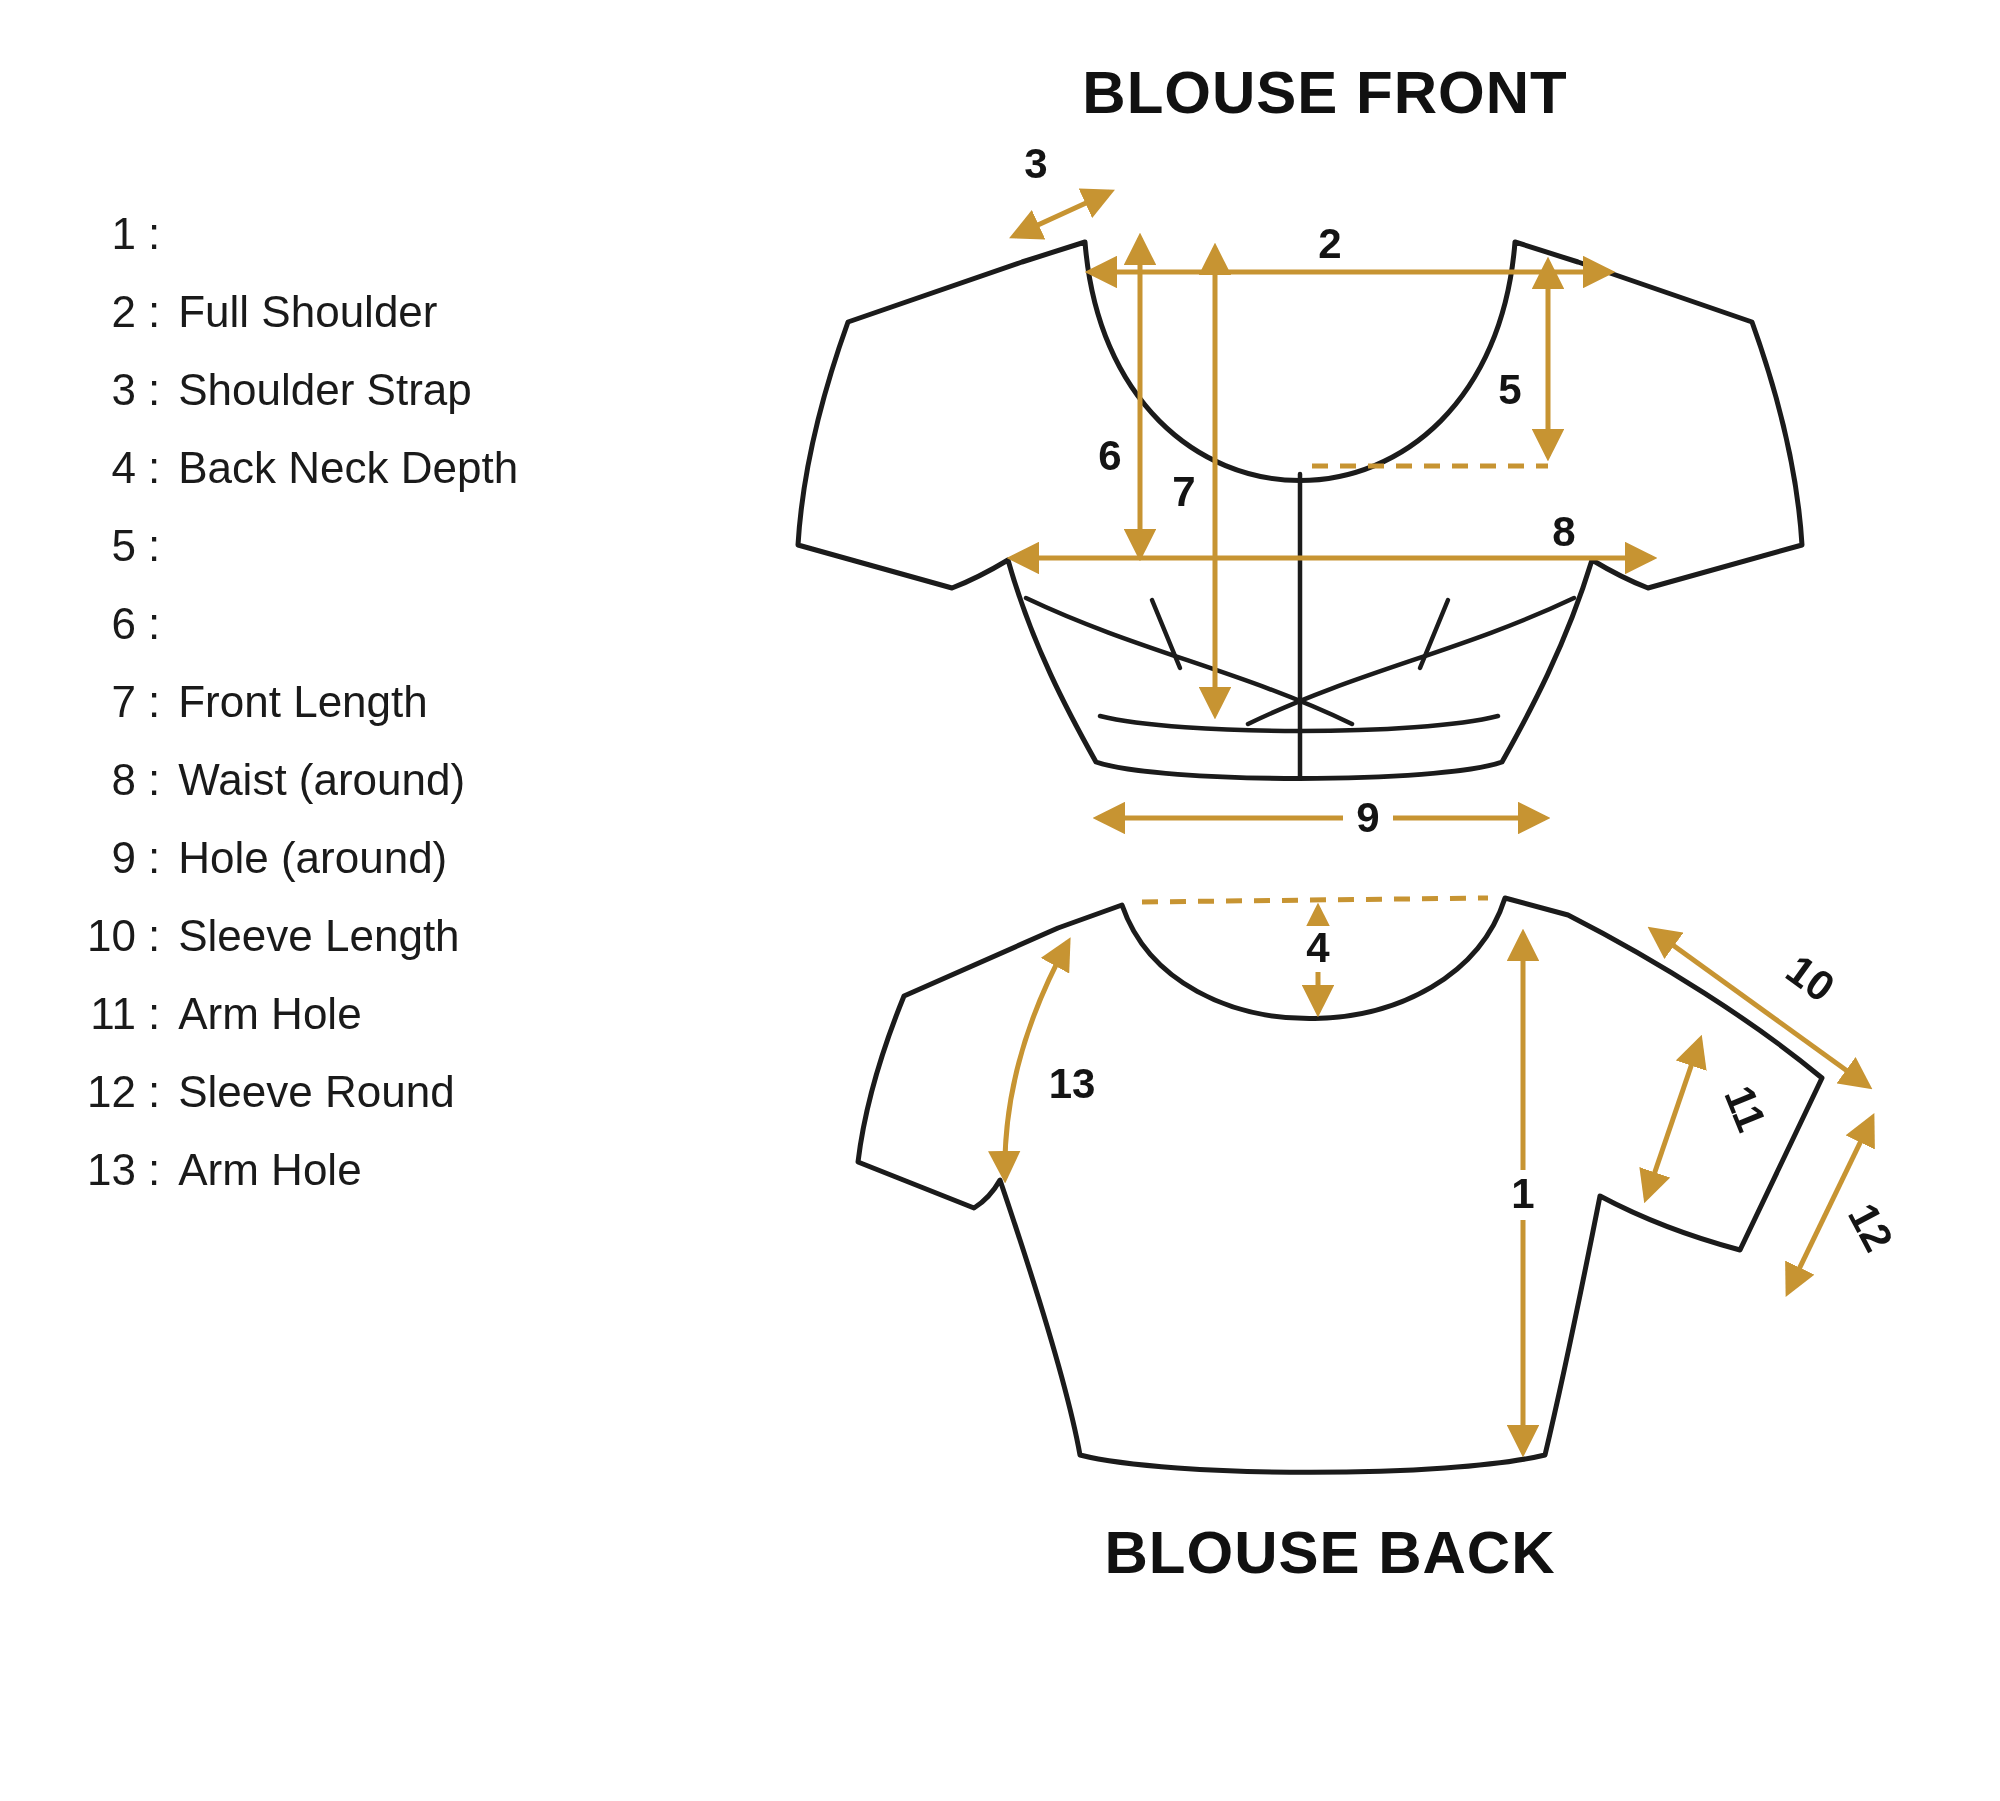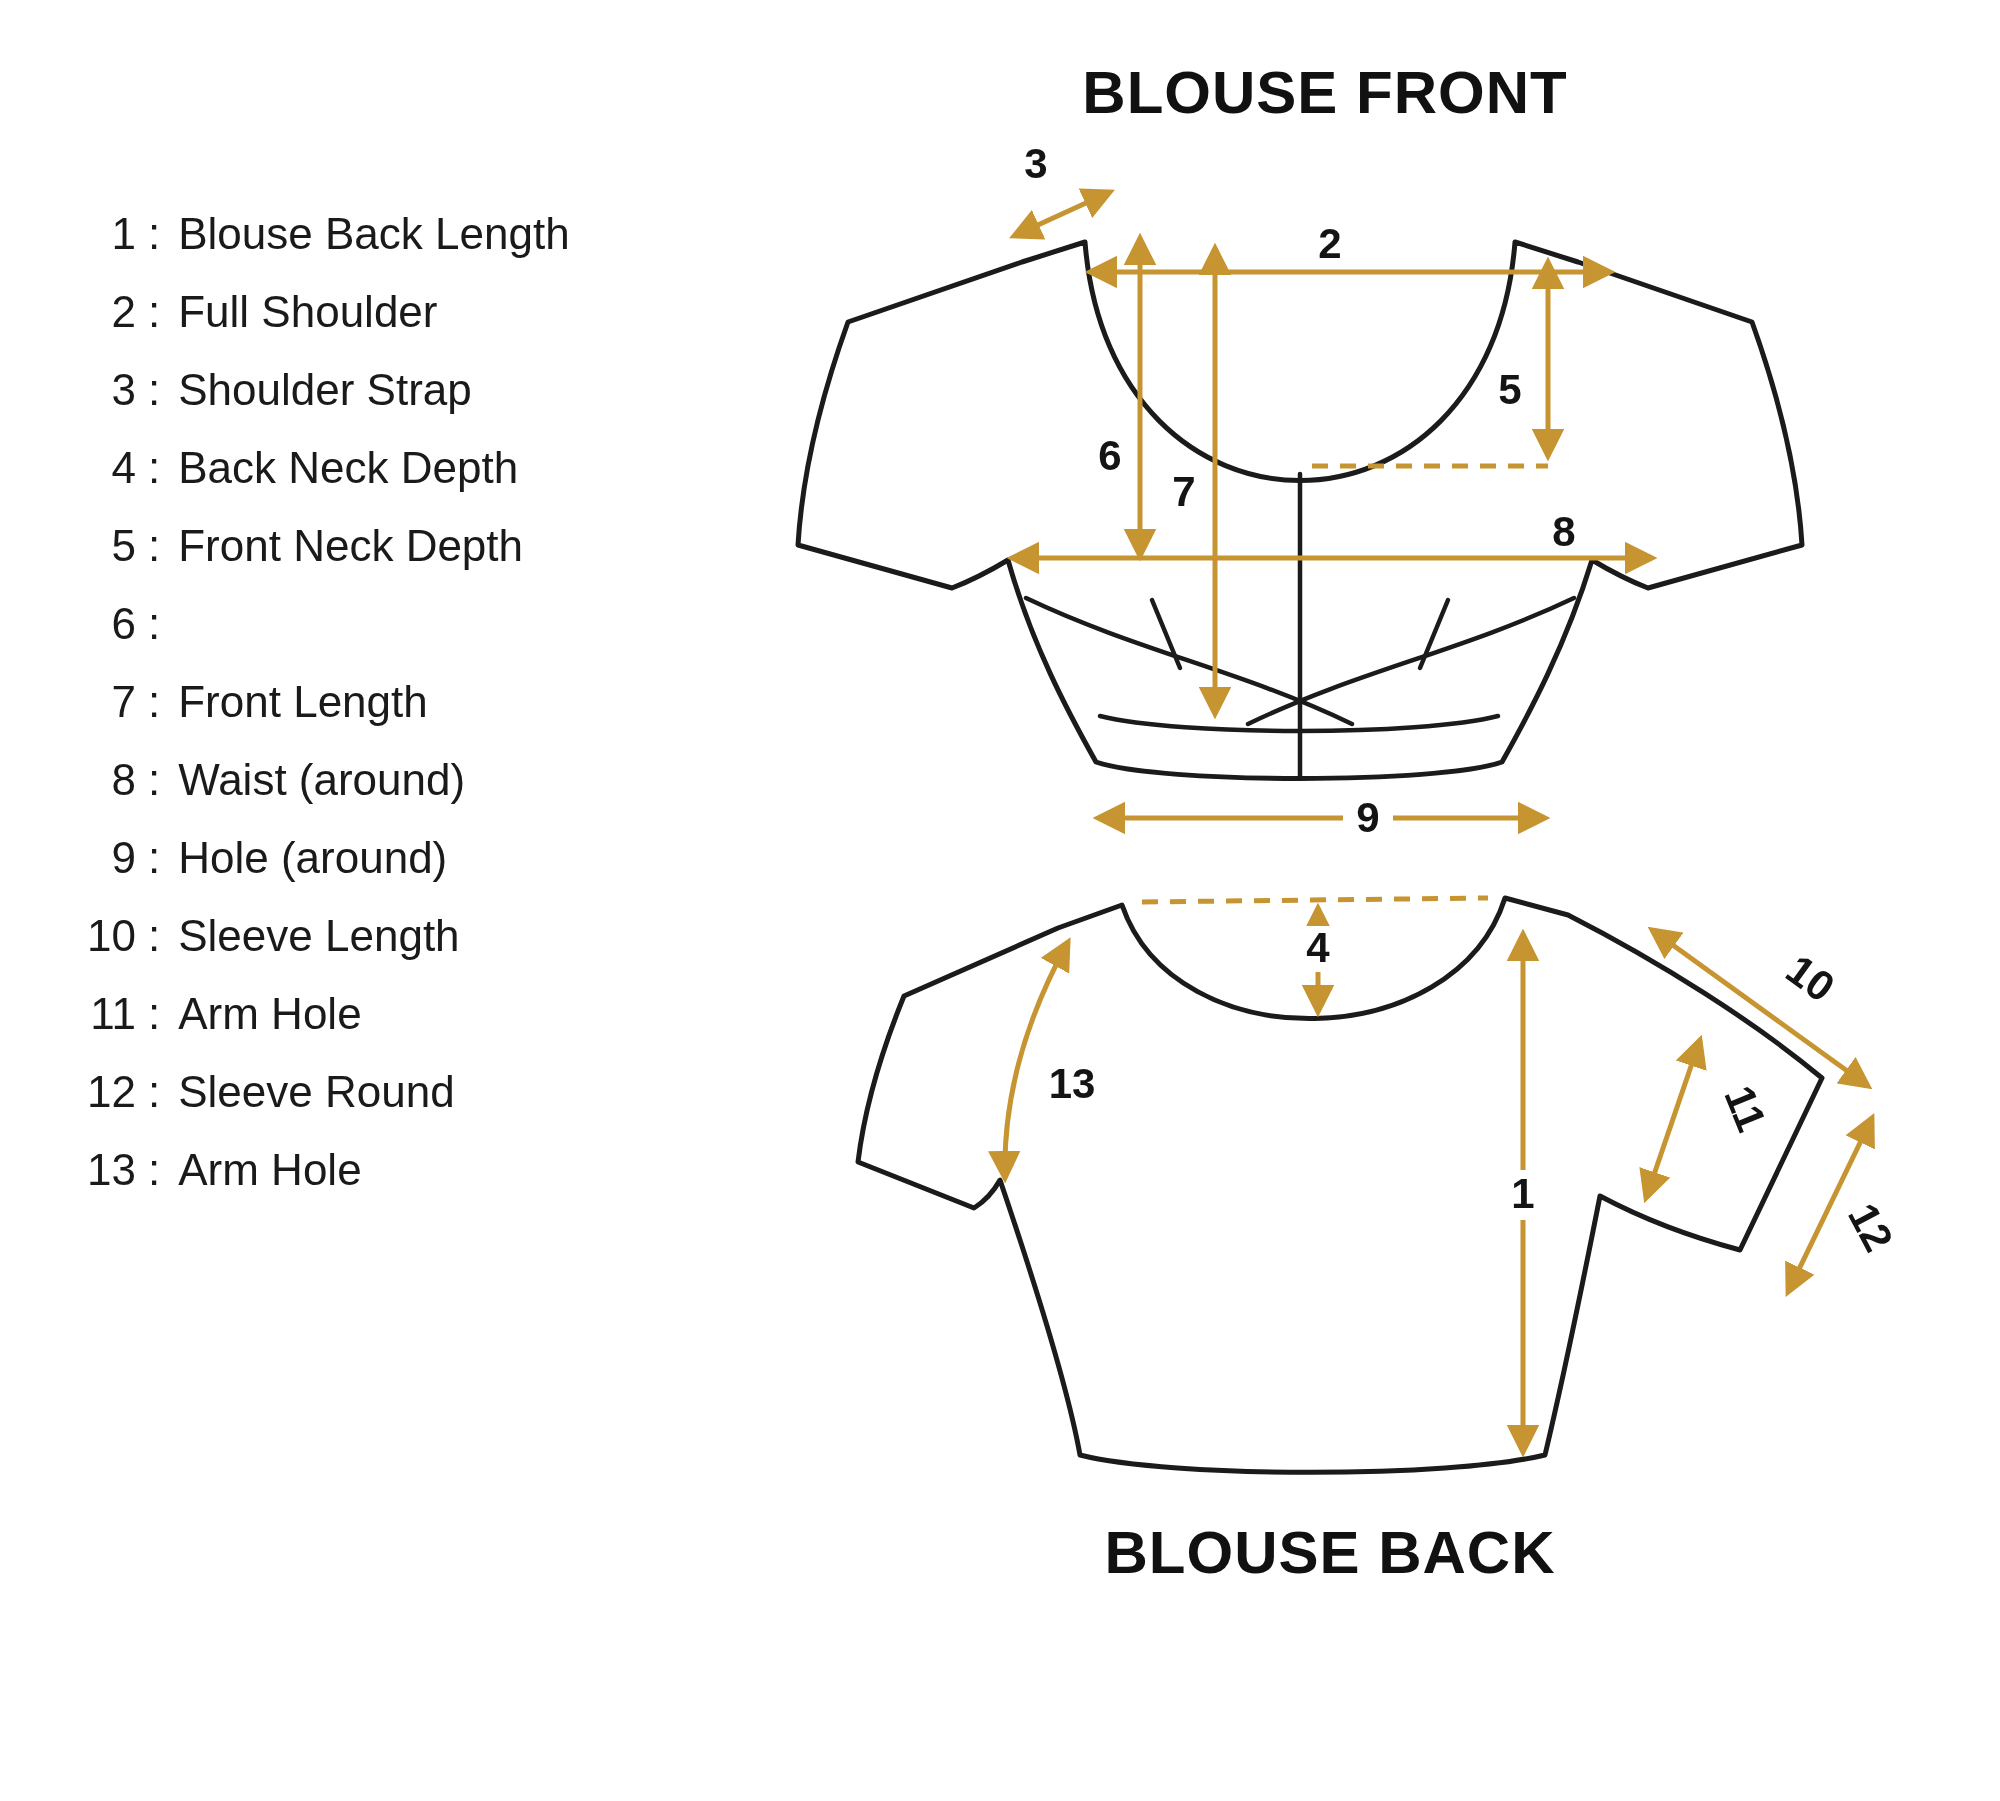--- a/index.html
+++ b/index.html
@@ -50,41 +50,39 @@
 
 <div class="page">
 
   <div class="title title-front">BLOUSE FRONT</div>
   <div class="title title-back">BLOUSE BACK</div>
 
   <div class="legend">
     <div class="legend-item">
         <span class="legend-num">1</span>
         <span class="legend-sep">:</span>
-        <span class="legend-label">Blouse Back Length</span>
       </div>
     <div class="legend-item">
         <span class="legend-num">2</span>
         <span class="legend-sep">:</span>
         <span class="legend-label">Full Shoulder</span>
       </div>
     <div class="legend-item">
         <span class="legend-num">3</span>
         <span class="legend-sep">:</span>
         <span class="legend-label">Shoulder Strap</span>
       </div>
     <div class="legend-item">
         <span class="legend-num">4</span>
         <span class="legend-sep">:</span>
         <span class="legend-label">Back Neck Depth</span>
       </div>
     <div class="legend-item">
         <span class="legend-num">5</span>
         <span class="legend-sep">:</span>
-        <span class="legend-label">Front Neck Depth</span>
       </div>
     <div class="legend-item">
         <span class="legend-num">6</span>
         <span class="legend-sep">:</span>
       </div>
     <div class="legend-item">
         <span class="legend-num">7</span>
         <span class="legend-sep">:</span>
         <span class="legend-label">Front Length</span>
       </div>

